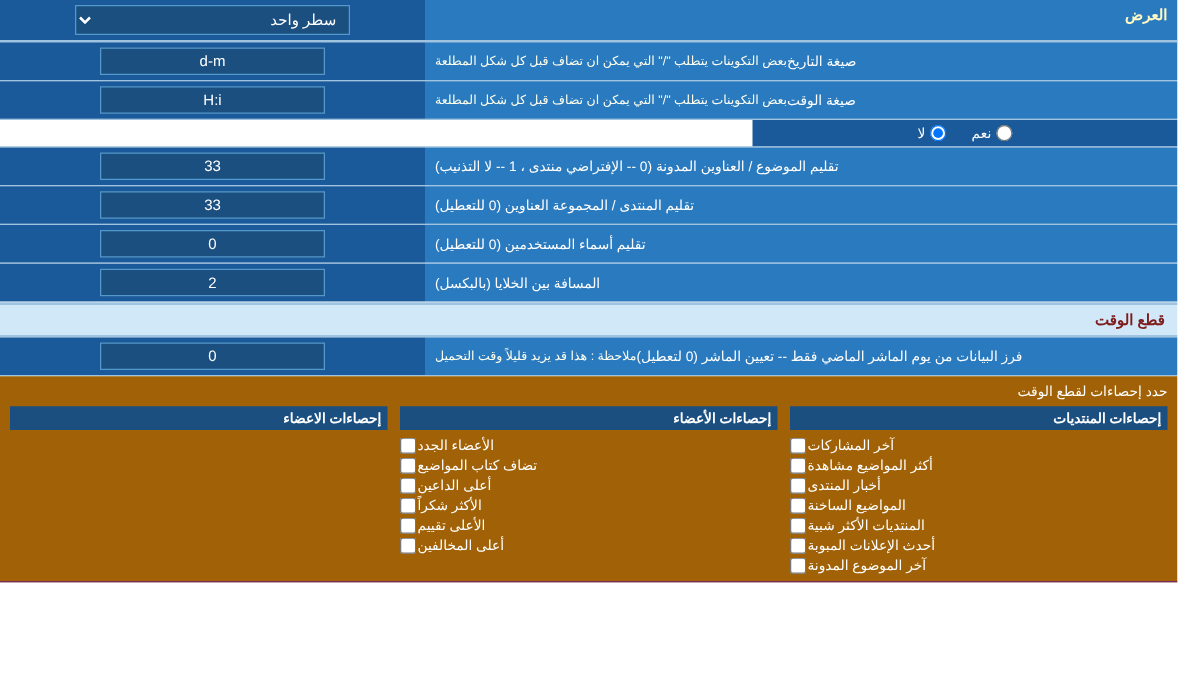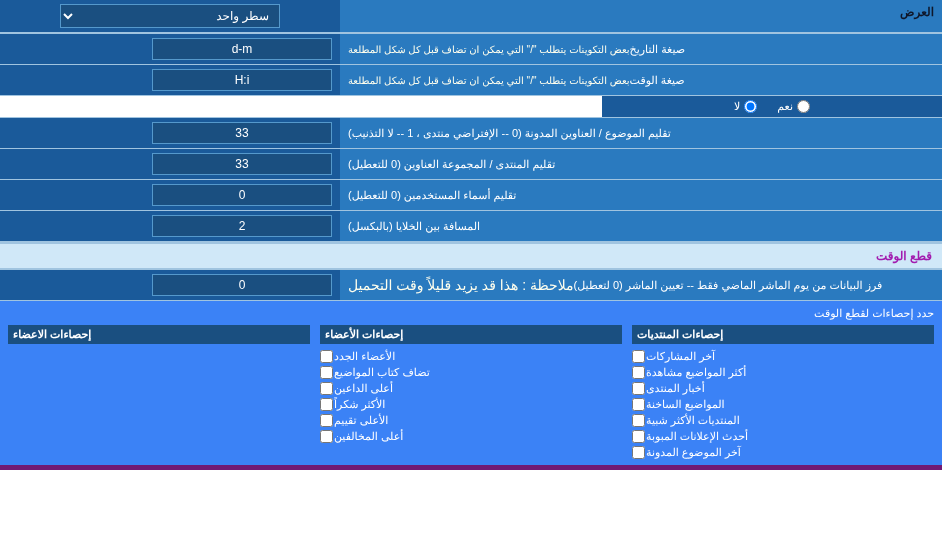--- a/index.html
+++ b/index.html
@@ -29,20 +29,21 @@
       display: flex;
       align-items: center;
       justify-content: flex-end;
     }
     .row-control {
       background: #1a5a9a;
       width: 340px;
       min-width: 340px;
       display: flex;
       align-items: center;
+      justify-content: center;
       padding: 4px 8px;
     }
     .input-field {
       background: #1a4f80;
       color: #fff;
       border: 1px solid #5599cc;
       padding: 3px 6px;
       font-size: 12px;
       text-align: center;
       width: 180px;
@@ -58,21 +59,21 @@
       direction: rtl;
       outline: none;
     }
     
     .header-row {
       display: flex;
       background: #2a7abf;
       border-bottom: 2px solid #a0c4e0;
     }
     .header-label {
-      color: #0f172a;
+      color: #fef9c3;
       flex: 1;
       padding: 5px 8px;
       text-align: right;
       font-size: 12px;
       font-weight: bold;
     }
     .header-control {
       width: 340px;
       min-width: 340px;
       background: #1a5a9a;
@@ -83,61 +84,61 @@
     }
     
     .section-header {
       background: #d0e8f8;
       border-bottom: 2px solid #a0c4e0;
       border-top: 2px solid #a0c4e0;
       padding: 5px 10px;
       text-align: right;
       font-weight: bold;
       font-size: 12px;
-      color: #a21caf;
+      color: #7f1d1d;
     }
     
     .radio-row .row-control {
       flex-direction: row;
       justify-content: center;
       gap: 20px;
     }
     .radio-label {
       color: #fff;
       font-size: 11px;
       display: flex;
       align-items: center;
       gap: 4px;
     }
     
     .bottom-area {
-      background: #3b82f6;
+      background: #a16207;
       padding: 6px 8px;
-      border-bottom: 5px solid #701a75;
+      border-bottom: 1px solid #701a75;
     }
     .bottom-header {
       color: #fff;
       font-size: 11px;
       text-align: right;
       margin-bottom: 5px;
     }
     .checkbox-grid {
       display: grid;
       grid-template-columns: 1fr 1fr 1fr;
       gap: 2px 10px;
     }
     .checkbox-col {
       display: flex;
       flex-direction: column;
       gap: 3px;
     }
     .checkbox-col-header {
       background: #1a4f80;
       color: #fff;
-      text-align: left;
+      text-align: right;
       padding: 3px 5px;
       font-size: 11px;
       font-weight: bold;
       margin-bottom: 3px;
     }
     .checkbox-item {
       display: flex;
       align-items: center;
       gap: 1px;
       color: #fff;
@@ -228,21 +229,21 @@
       <input class="input-field" type="text" value="2" style="">
     </div>
   </div>
 
   <div class="section-header">قطع الوقت</div>
 
   <div class="row">
     <div class="row-label">
       <span>فرز البيانات من يوم الماشر الماضي فقط -- تعيين الماشر (0 لتعطيل)</span>
       <br>
-      <span style="font-size:14px;color:#ffe;">ملاحظة : هذا قد يزيد قليلاً وقت التحميل</span>
+      <span style="font-size:10px;color:#ffe;">ملاحظة : هذا قد يزيد قليلاً وقت التحميل</span>
     </div>
     <div class="row-control">
       <input class="input-field" type="text" value="0" style="">
     </div>
   </div>
 
   <div class="bottom-area">
     <div class="bottom-header">حدد إحصاءات لقطع الوقت</div>
     <div class="checkbox-grid">
 

